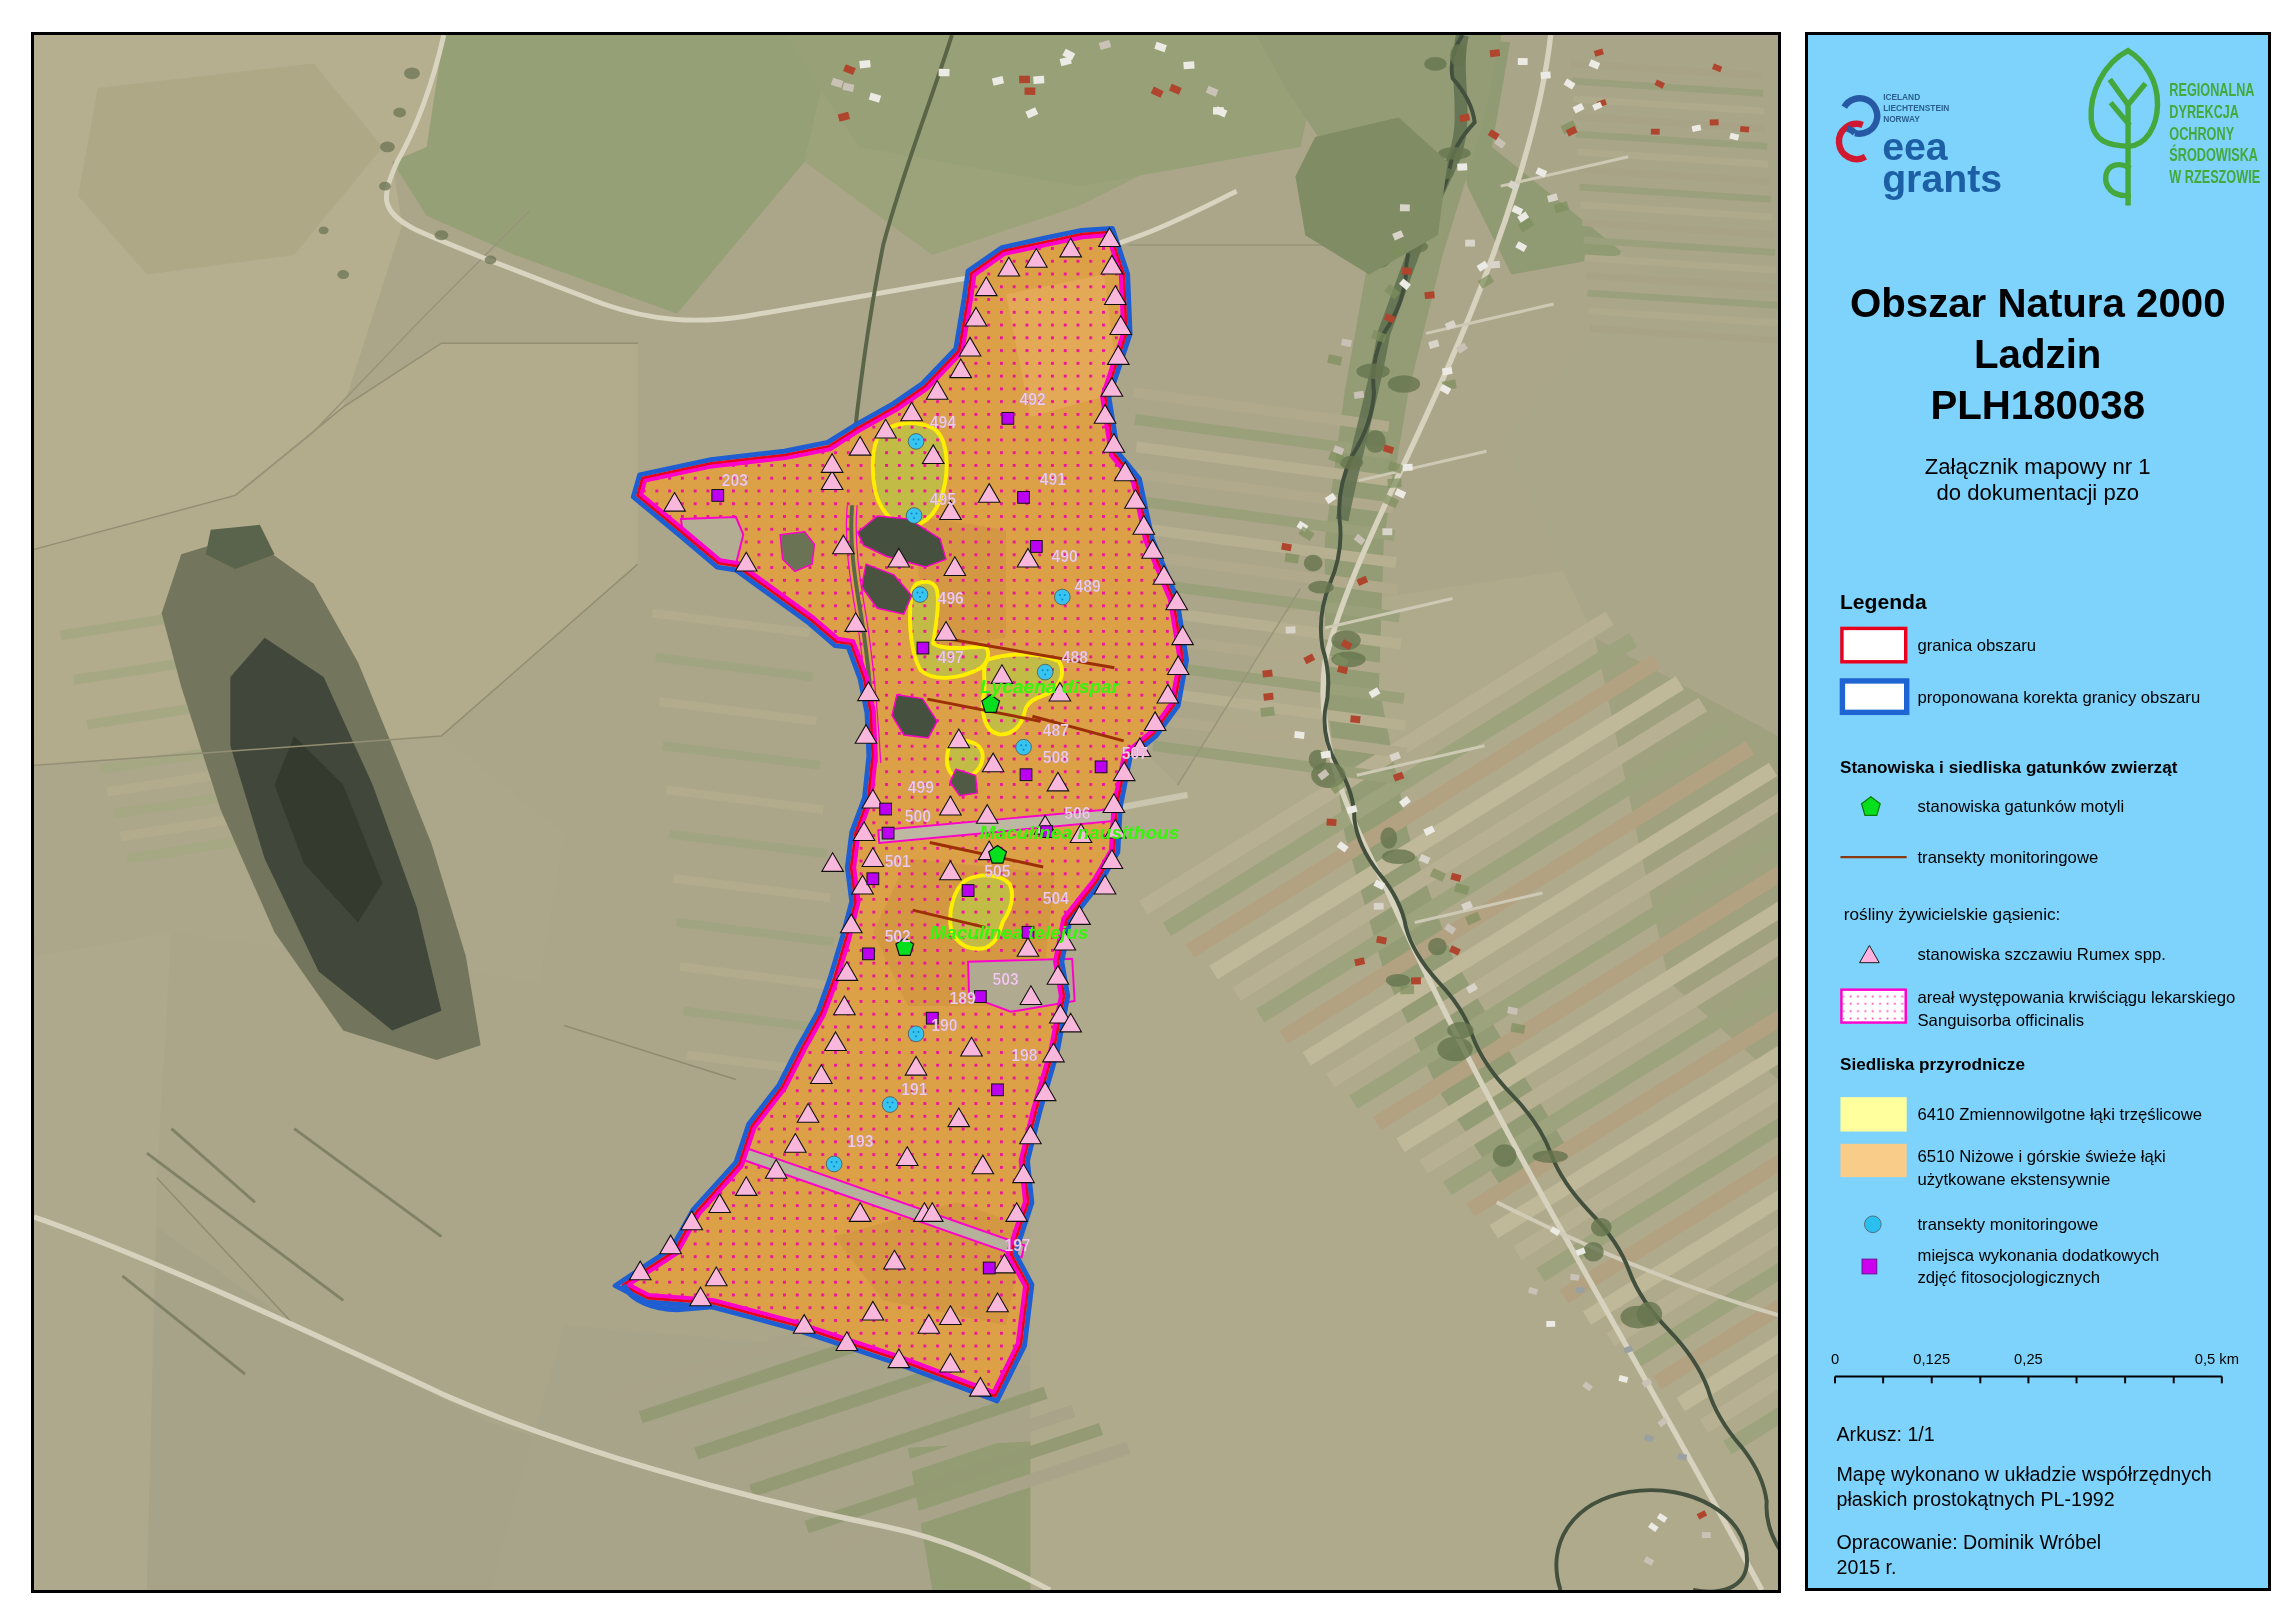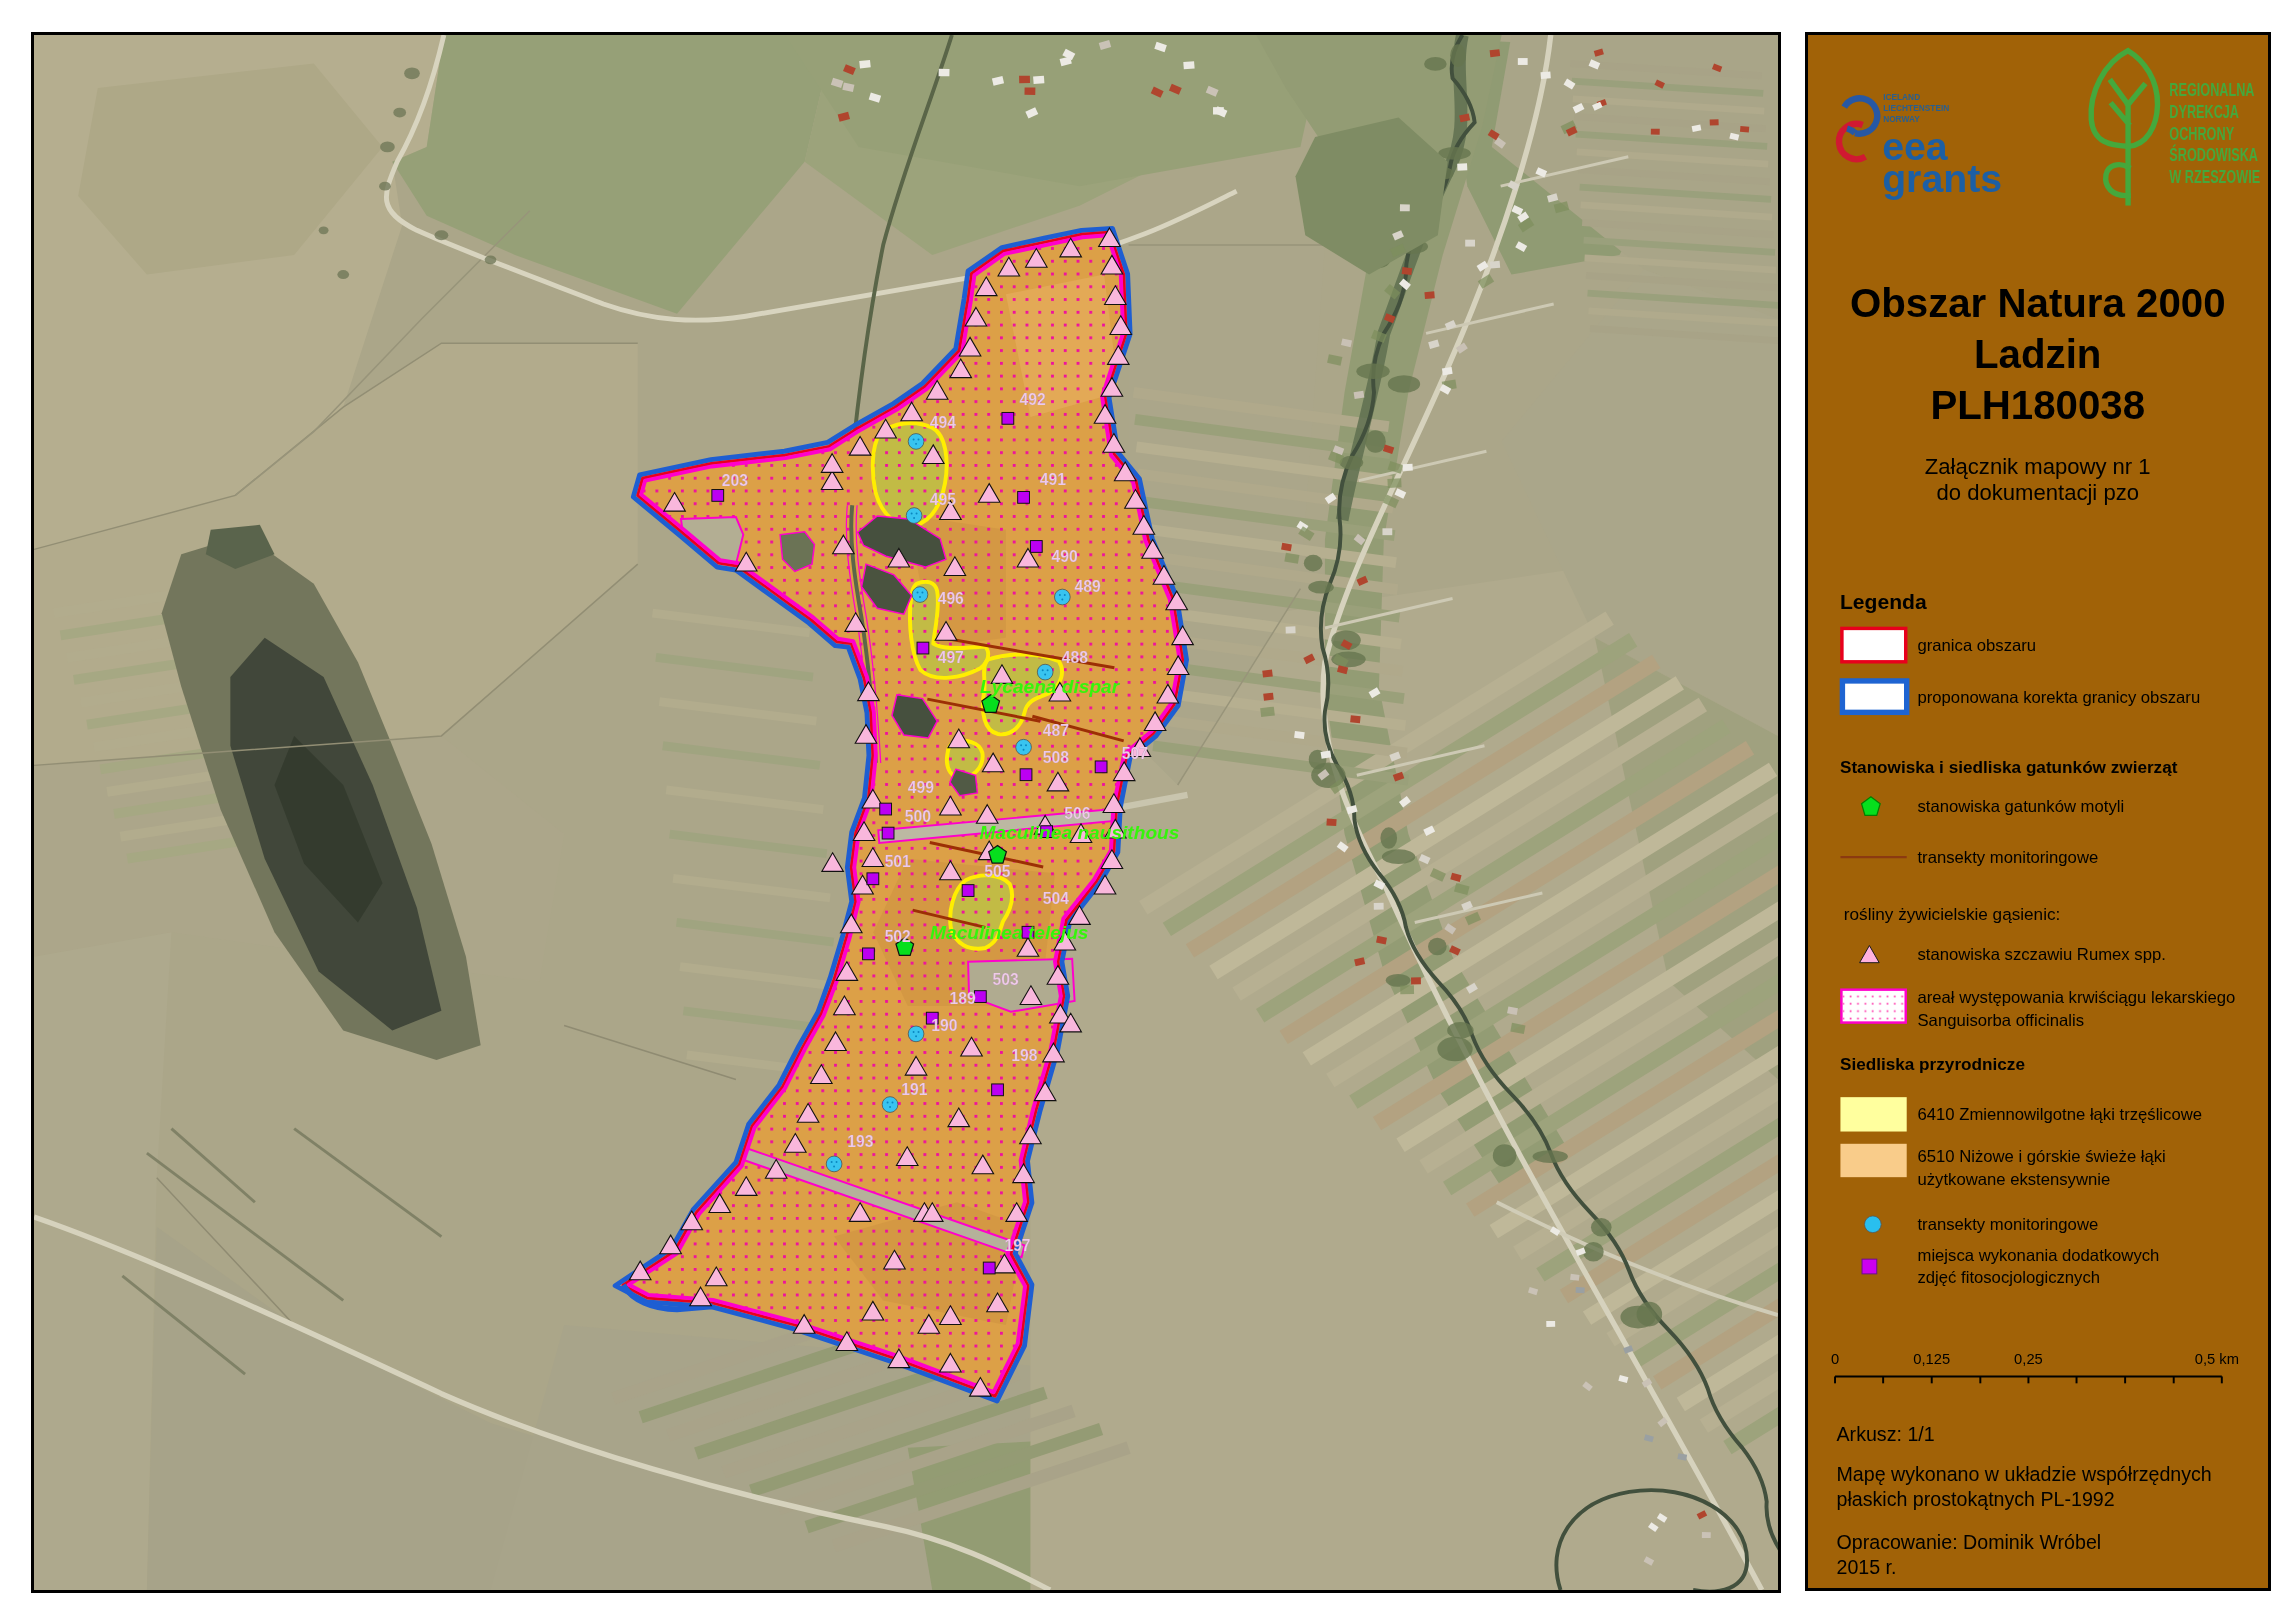--- a/index.html
+++ b/index.html
@@ -1,16 +1,16 @@
 <!DOCTYPE html>
 <html style="font-size:7.9px"><head><meta charset="utf-8">
 <style>
 html,body{margin:0;padding:0;width:2295px;height:1624px;background:#ffffff;font-family:"Liberation Sans",sans-serif;}
 #map{position:absolute;left:31px;top:32px;width:1744px;height:1555px;border:3.4px solid #000;}
-#panel{position:absolute;left:1805px;top:32px;width:460px;height:1553px;border:3.4px solid #000;background:#a16207;}
+#panel{position:absolute;left:1805px;top:32px;width:460px;height:1553px;border:3.4px solid #000;background:#7dd3fc;}
 svg{display:block}
 </style></head>
 <body>
 
 <div id="map">
     <svg width="1744" height="1555" viewBox="70 72 3553 3168" font-family="Liberation Sans, sans-serif">
 <defs>
 <pattern id="dots" x="0" y="0" width="26" height="26" patternUnits="userSpaceOnUse">
 <rect x="10" y="10" width="5.8" height="5.8" fill="#ef0f9f"></rect>
 </pattern>

